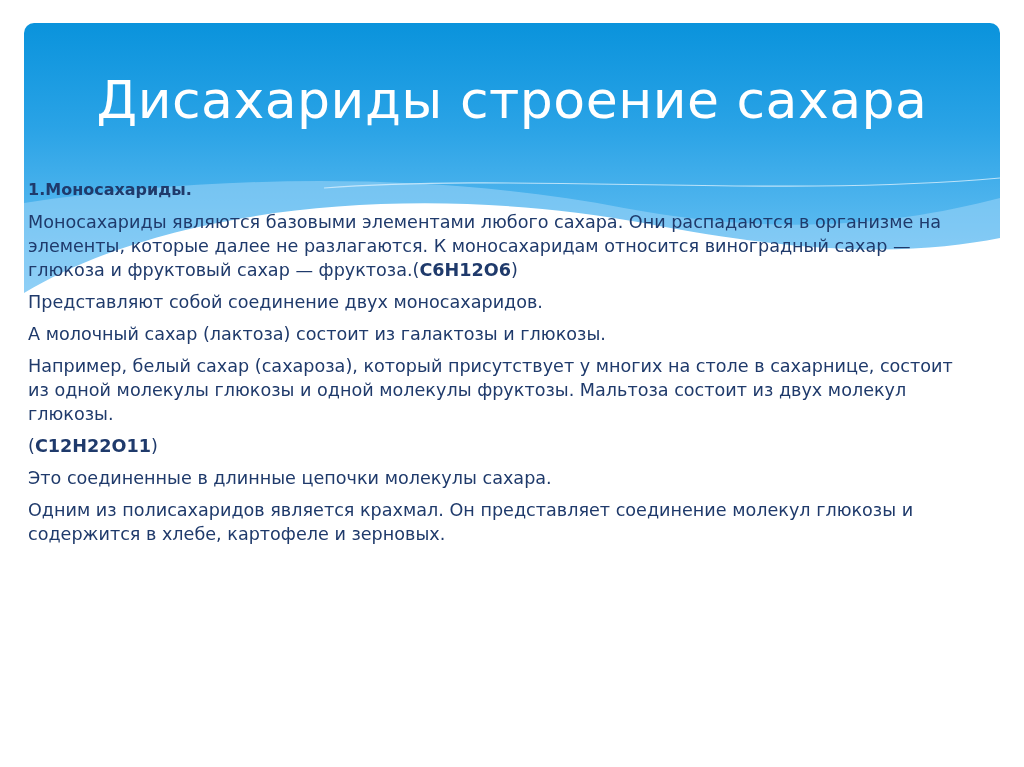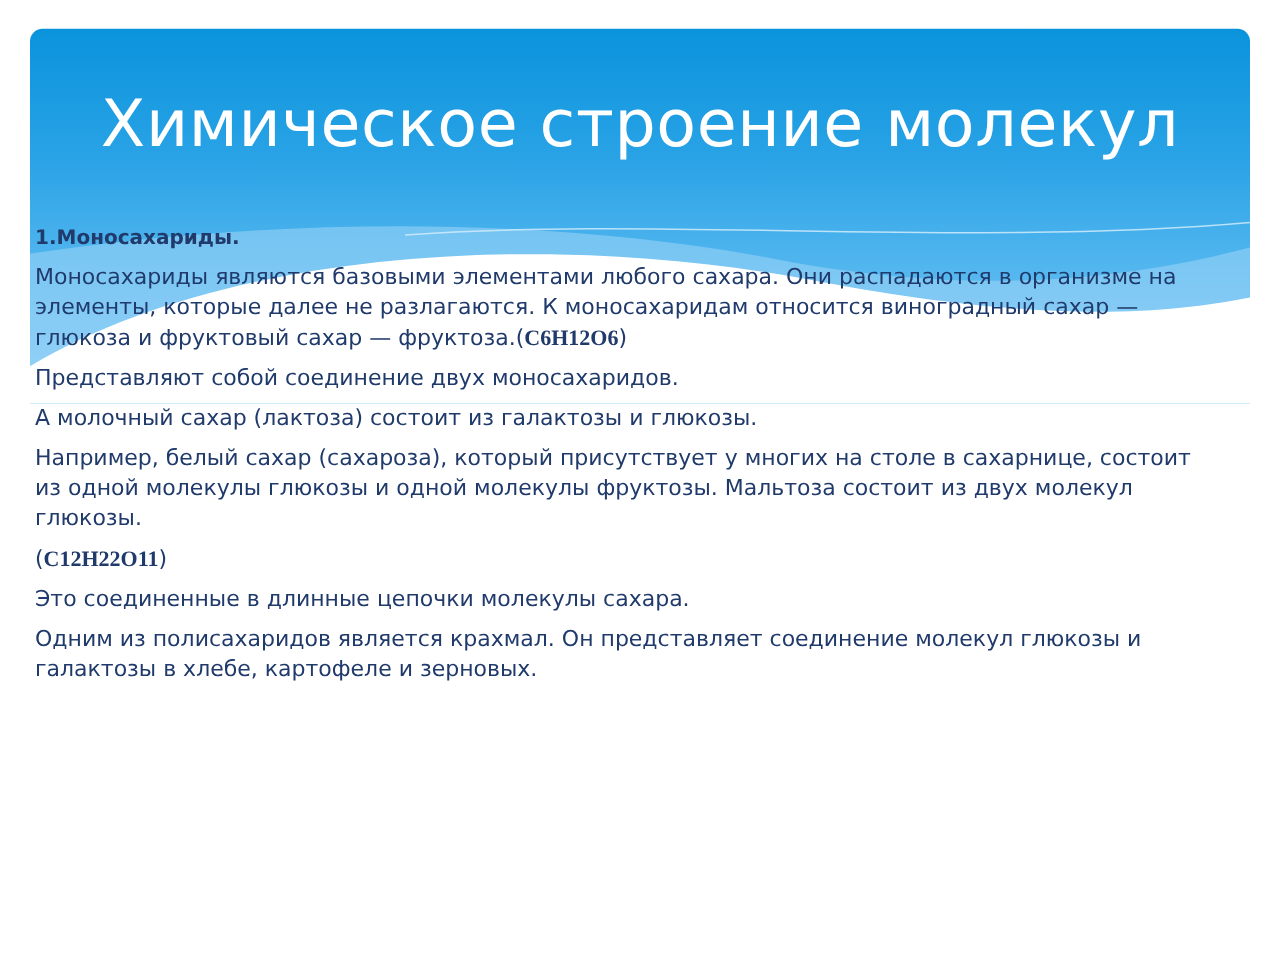--- a/index.html
+++ b/index.html
@@ -6,37 +6,37 @@
   body { width:1024px; height:767px; background:#ffffff; position:relative; overflow:hidden;
          font-family:"DejaVu Sans", "Liberation Sans", sans-serif; }
   .header-panel { position:absolute; left:24px; top:23px; width:976px; height:300px; border-radius:10px 10px 0 0; overflow:hidden;
          background:linear-gradient(180deg,#0a93dc 0%,#2aa3e6 35%,#5bbaf0 70%,#8ed0f6 100%); }
   .wave { position:absolute; left:0; top:0; width:976px; height:300px; }
   .slide-title { position:absolute; left:0; top:70px; width:1024px; text-align:center; color:#ffffff;
          font-size:52px; font-weight:normal; letter-spacing:0.5px; }
   .content { position:absolute; left:28px; top:178px; width:940px; color:#1f3a6b; font-size:17.6px; line-height:24px; }
   .content p { margin:0 0 8px 0; }
   .content .h { font-weight:bold; font-size:16px; }
-  .content b { font-weight:bold;font-family:Liberation Serif, serif; }
+  .content b { font-weight:bold; }
 </style>
 </head>
 <body>
 
 <div class="header-panel">
   <svg class="wave" viewBox="0 0 976 300" preserveAspectRatio="none">
     <path d="M0,180 C200,150 420,150 600,185 C760,215 880,200 976,175 L976,300 L0,300 Z" fill="#9fd6f7" opacity="0.55"></path>
     <path d="M0,270 C150,180 400,160 620,200 C800,235 900,230 976,215 L976,300 L0,300 Z" fill="#ffffff"></path>
     <path d="M300,165 C500,150 750,175 976,155" stroke="#d8effc" stroke-width="1.2" fill="none" opacity="0.8"></path>
   </svg>
 </div>
 
-<div class="slide-title">Химическое строение молекул</div>
+<div class="slide-title">Дисахариды строение сахара</div>
 
 <div class="content">
   <p class="h">1.Моносахариды.</p>
   <p><span>Моносахариды являются базовыми элементами любого сахара. Они распадаются в организме на элементы, которые далее не разлагаются. К моносахаридам относится виноградный сахар — глюкоза и фруктовый сахар — фруктоза.(</span><b>C6H12O6</b><span>)</span></p>
   <p>Представляют собой соединение двух моносахаридов.</p>
   <p>А молочный сахар (лактоза) состоит из галактозы и глюкозы.</p>
   <p>Например, белый сахар (сахароза), который присутствует у многих на столе в сахарнице, состоит из одной молекулы глюкозы и одной молекулы фруктозы. Мальтоза состоит из двух молекул глюкозы.</p>
   <p><span>(</span><b>C12H22O11</b><span>)</span></p>
   <p>Это соединенные в длинные цепочки молекулы сахара.</p>
-  <p>Одним из полисахаридов является крахмал. Он представляет соединение молекул глюкозы и галактозы в хлебе, картофеле и зерновых.</p>
+  <p>Одним из полисахаридов является крахмал. Он представляет соединение молекул глюкозы и содержится в хлебе, картофеле и зерновых.</p>
 </div>
 
 </body></html>

